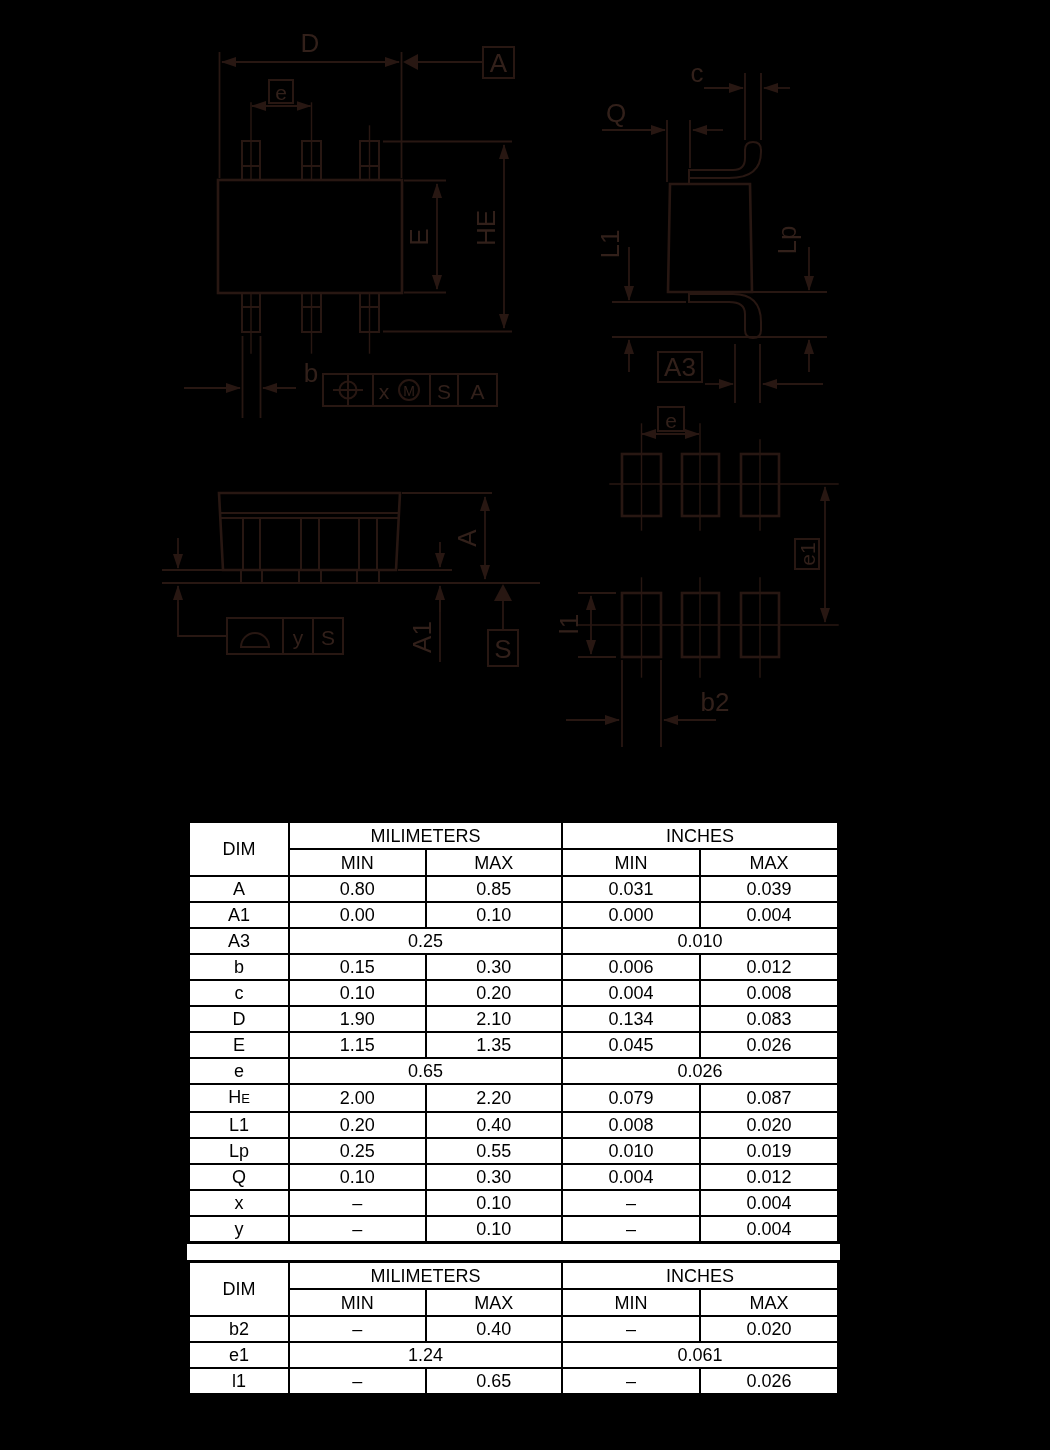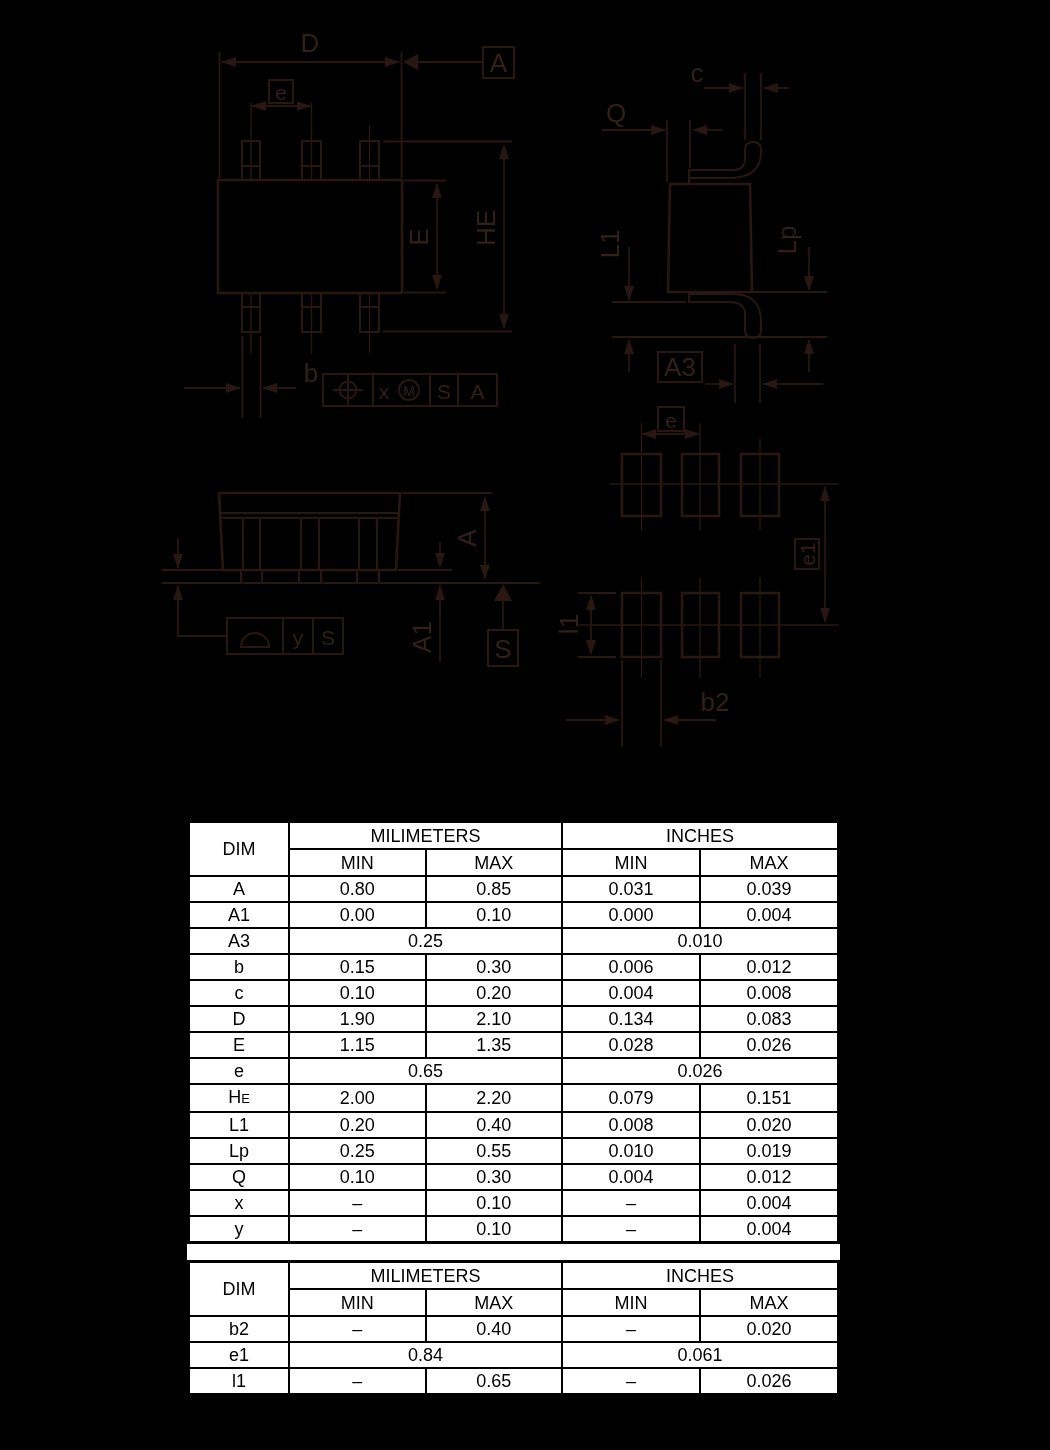--- a/index.html
+++ b/index.html
@@ -365,34 +365,34 @@
             <td>D</td>
             <td>1.90</td>
             <td>2.10</td>
             <td>0.134</td>
             <td>0.083</td>
           </tr>
           <tr>
             <td>E</td>
             <td>1.15</td>
             <td>1.35</td>
-            <td>0.028</td>
+            <td>0.045</td>
             <td>0.026</td>
           </tr>
           <tr>
             <td>e</td>
             <td colspan="2">0.65</td>
             <td colspan="2">0.026</td>
           </tr>
           <tr>
             <td>H<span class="subcap">E</span></td>
             <td>2.00</td>
             <td>2.20</td>
             <td>0.079</td>
-            <td>0.151</td>
+            <td>0.087</td>
           </tr>
           <tr>
             <td>L1</td>
             <td>0.20</td>
             <td>0.40</td>
             <td>0.008</td>
             <td>0.020</td>
           </tr>
           <tr>
             <td>Lp</td>
@@ -449,21 +449,21 @@
         <tbody>
           <tr>
             <td>b2</td>
             <td>–</td>
             <td>0.40</td>
             <td>–</td>
             <td>0.020</td>
           </tr>
           <tr>
             <td>e1</td>
-            <td colspan="2">0.84</td>
+            <td colspan="2">1.24</td>
             <td colspan="2">0.061</td>
           </tr>
           <tr>
             <td>l1</td>
             <td>–</td>
             <td>0.65</td>
             <td>–</td>
             <td>0.026</td>
           </tr>
         </tbody>

